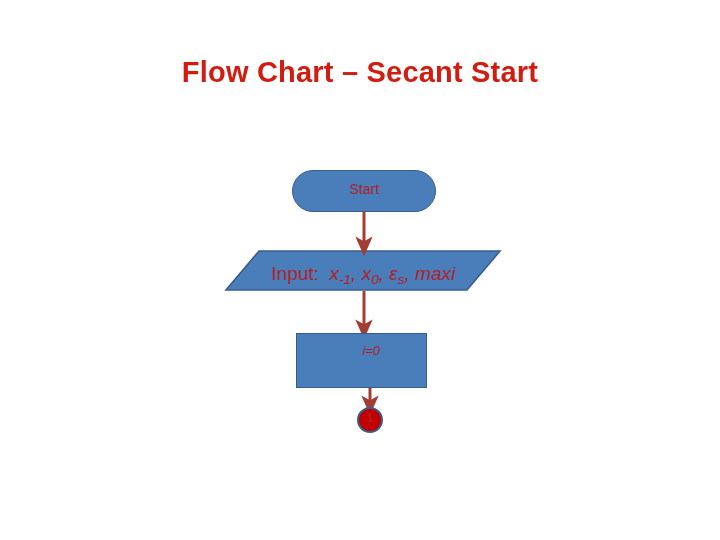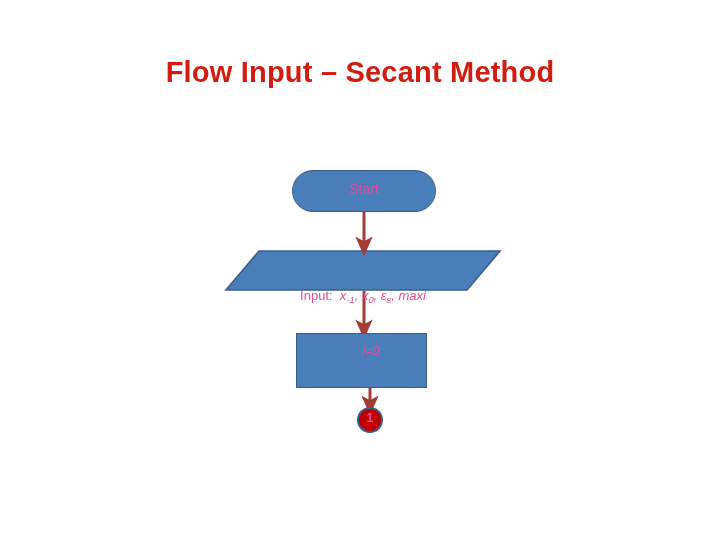--- a/index.html
+++ b/index.html
@@ -42,21 +42,21 @@
   #chart {
     position: absolute;
     left: 0;
     top: 0;
     width: 720px;
     height: 540px;
   }
 
   .shape-text {
     position: absolute;
-    color: #ec4899;
+    color: #b91c1c;
     text-align: center;
     font-family: "Liberation Sans", sans-serif;
     pointer-events: none;
     line-height: 1.25;
   }
 
   
   #start-shape {
     position: absolute;
     left: 292px;
@@ -80,22 +80,21 @@
     position: absolute;
     left: 225px;
     top: 250px;
     width: 276px;
     height: 41px;
   }
   #input-label {
     left: 225px;
     top: 262px;
     width: 276px;
-    font-size: 13px;
-    margin-top: 26px;
+    font-size: 19px;
   }
 
   
   #process-shape {
     position: absolute;
     left: 296px;
     top: 333px;
     width: 131px;
     height: 55px;
     background: #4A7EBB;
@@ -133,21 +132,21 @@
   .sub {
     font-size: 0.72em;
     vertical-align: -0.28em;
   }
 </style>
 </head>
 <body>
 
 <div id="slide">
 
-  <div id="title">Flow Input – Secant Method</div>
+  <div id="title">Flow Chart – Secant Start</div>
 
   <svg id="chart" viewBox="0 0 720 540" width="720" height="540" xmlns="http://www.w3.org/2000/svg">
     <defs>
       <marker id="arrowhead" markerWidth="7" markerHeight="7" refX="3.2" refY="3.3" orient="auto" markerUnits="strokeWidth">
         <path d="M 0 0.4 L 6.6 3.3 L 0 6.2 L 1.6 3.3 Z" fill="#A33C33"></path>
       </marker>
     </defs>
 
     <polygon points="259,251 500,251 467,290 226,290" fill="#4A7EBB" stroke="#385D8A" stroke-width="1.6"></polygon>
 

